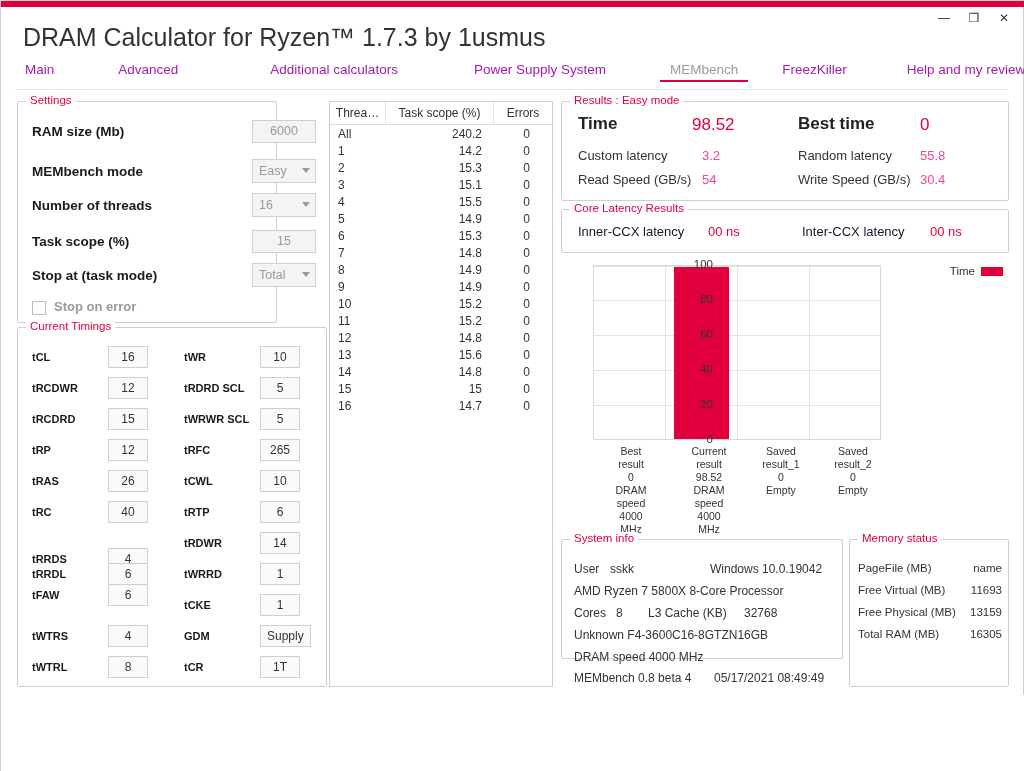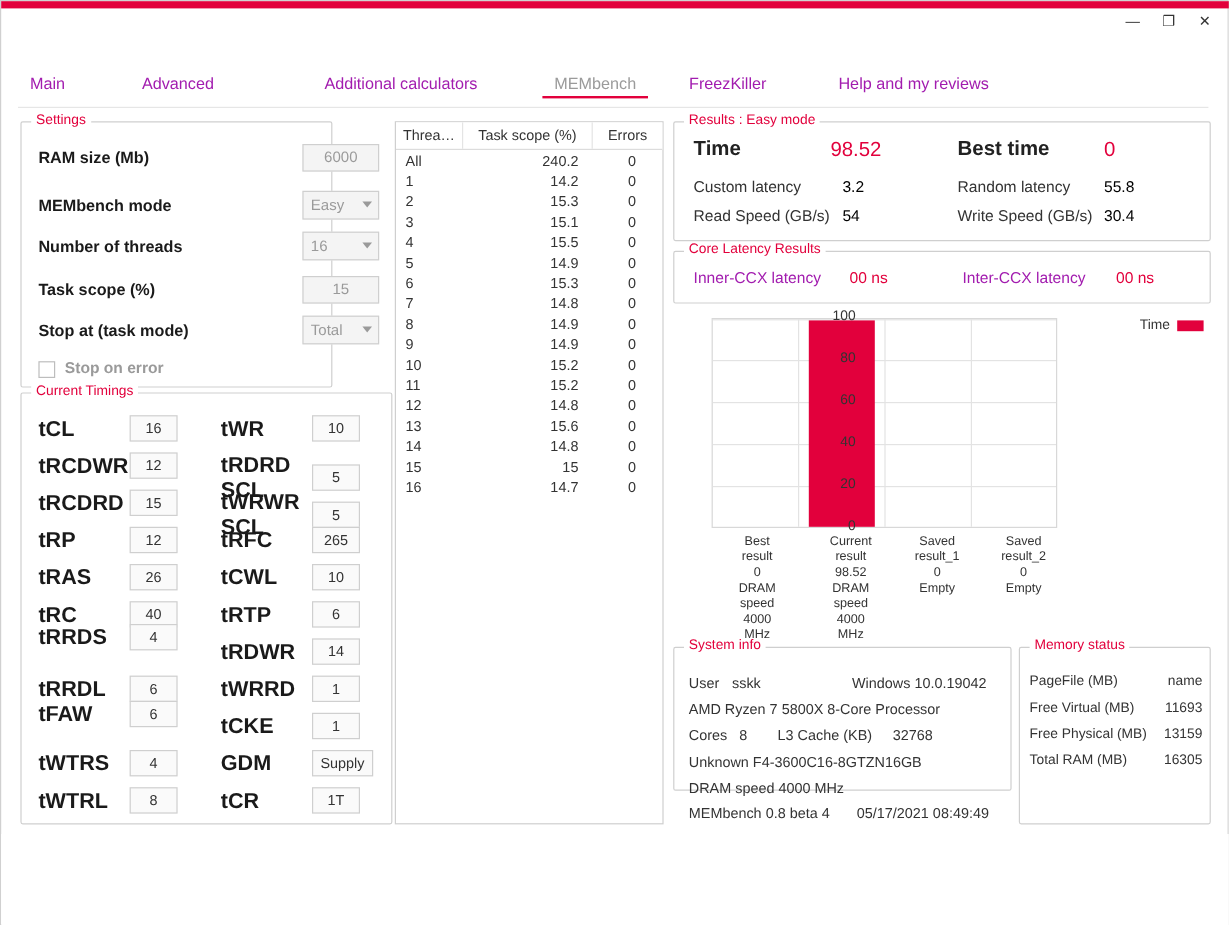--- a/index.html
+++ b/index.html
@@ -61,21 +61,21 @@
     width:64px;height:24px;border:1px solid #cfcfcf;background:#f4f4f4;color:#9a9a9a;
     display:flex;align-items:center;padding-left:6px;font-size:12.5px;box-sizing:border-box;position:relative;
   }
   .sselect .chev{position:absolute;right:5px;top:8px;width:0;height:0;border-left:4px solid transparent;border-right:4px solid transparent;border-top:5px solid #9a9a9a;}
   .chk{width:12px;height:12px;border:1px solid #bdbdbd;background:#fff;display:inline-block;margin-right:8px;vertical-align:middle;}
   .chklabel{color:#9a9a9a;font-weight:bold;font-size:13px;}
 
   
   #timings{left:16px;top:326px;width:310px;height:360px;}
   .tcell{position:absolute;display:flex;align-items:center;}
-  .tname{font-weight:bold;font-size:18px;color:#1a1a1a;width:76px;}
+  .tname{font-weight:bold;font-size:11px;color:#1a1a1a;width:76px;}
   .tval{
     min-width:40px;height:22px;border:1px solid #cfcfcf;background:#fafafa;color:#333;
     display:flex;align-items:center;justify-content:center;font-size:12px;padding:0 6px;box-sizing:border-box;
   }
 
   
   #threadtable{
     position:absolute;left:328px;top:100px;width:224px;height:586px;border:1px solid #cfcfcf;background:#fff;box-sizing:border-box;
   }
   .tt-head{display:flex;height:22px;border-bottom:1px solid #dcdcdc;background:#fff;}
@@ -88,24 +88,24 @@
   .tt-row .tt-c1{justify-content:flex-start;padding-left:8px;}
   .tt-row .tt-c2{justify-content:flex-end;padding-right:12px;}
   .tt-row .tt-c3{justify-content:flex-end;padding-right:22px;}
 
   
   #results{left:560px;top:100px;width:448px;height:100px;}
   .rrow{position:absolute;display:flex;align-items:center;}
   .rbig{font-size:17px;font-weight:bold;color:#222;}
   .rbigval{font-size:17px;color:#e2003c;font-weight:normal;}
   .rlab{font-size:13px;color:#333;}
-  .rval{font-size:13px;color:#000000;}
+  .rval{font-size:13px;color:#ec4899;}
 
   #corelat{left:560px;top:208px;width:448px;height:44px;}
-  .clab{font-size:13px;color:#a21caf;}
+  .clab{font-size:13px;color:#0f172a;}
   .cval{font-size:13px;color:#e2003c;}
 
   
   #chart{position:absolute;left:560px;top:258px;width:448px;height:272px;}
   .plot{position:absolute;left:32px;top:6px;width:288px;height:175px;border:1px solid #d8d8d8;background:#fff;box-sizing:border-box;}
   .gl{position:absolute;left:0;width:100%;height:1px;background:#e3e3e3;}
   .gv{position:absolute;top:0;width:1px;height:100%;background:#e3e3e3;}
   .ytick{position:absolute;right:296px;font-size:11.5px;color:#333;transform:translateY(-7px);width:26px;text-align:right;}
   .bar{position:absolute;background:#e2003c;}
   .xlabel{position:absolute;font-size:10.5px;color:#333;text-align:center;width:60px;line-height:13px;}
@@ -126,25 +126,27 @@
 <div class="app">
 
   <div class="topbar"></div>
 
   <div class="winbtns">
     <div class="winbtn">—</div>
     <div class="winbtn">❐</div>
     <div class="winbtn close">✕</div>
   </div>
 
+  <div class="title">DRAM Calculator for Ryzen™ 1.7.3 by 1usmus</div>
 
   <div class="tabs">
     <div class="tab">Main</div>
     <div class="tab" style="margin-left:44px">Advanced</div>
     <div class="tab" style="margin-left:72px">Additional calculators</div>
+    <div class="tab" style="margin-left:56px">Power Supply System</div>
     <div class="tab active" style="margin-left:44px">MEMbench</div>
     <div class="tab" style="margin-left:24px">FreezKiller</div>
     <div class="tab" style="margin-left:40px">Help and my reviews</div>
 
   </div>
   <div class="tabsline"></div>
 
   <div class="group" id="settings">
     <div class="legend">Settings</div>
 
@@ -204,21 +206,21 @@
         <span class="tval">12</span>
       </div>
     <div class="tcell" style="left:14px;top:142px">
         <span class="tname">tRAS</span>
         <span class="tval">26</span>
       </div>
     <div class="tcell" style="left:14px;top:173px">
         <span class="tname">tRC</span>
         <span class="tval">40</span>
       </div>
-    <div class="tcell" style="left:14px;top:192px">
+    <div class="tcell" style="left:14px;top:220px">
         <span class="tname">tRRDS</span>
         <span class="tval">4</span>
       </div>
     <div class="tcell" style="left:14px;top:235px">
         <span class="tname">tRRDL</span>
         <span class="tval">6</span>
       </div>
     <div class="tcell" style="left:14px;top:256px">
         <span class="tname">tFAW</span>
         <span class="tval">6</span>

